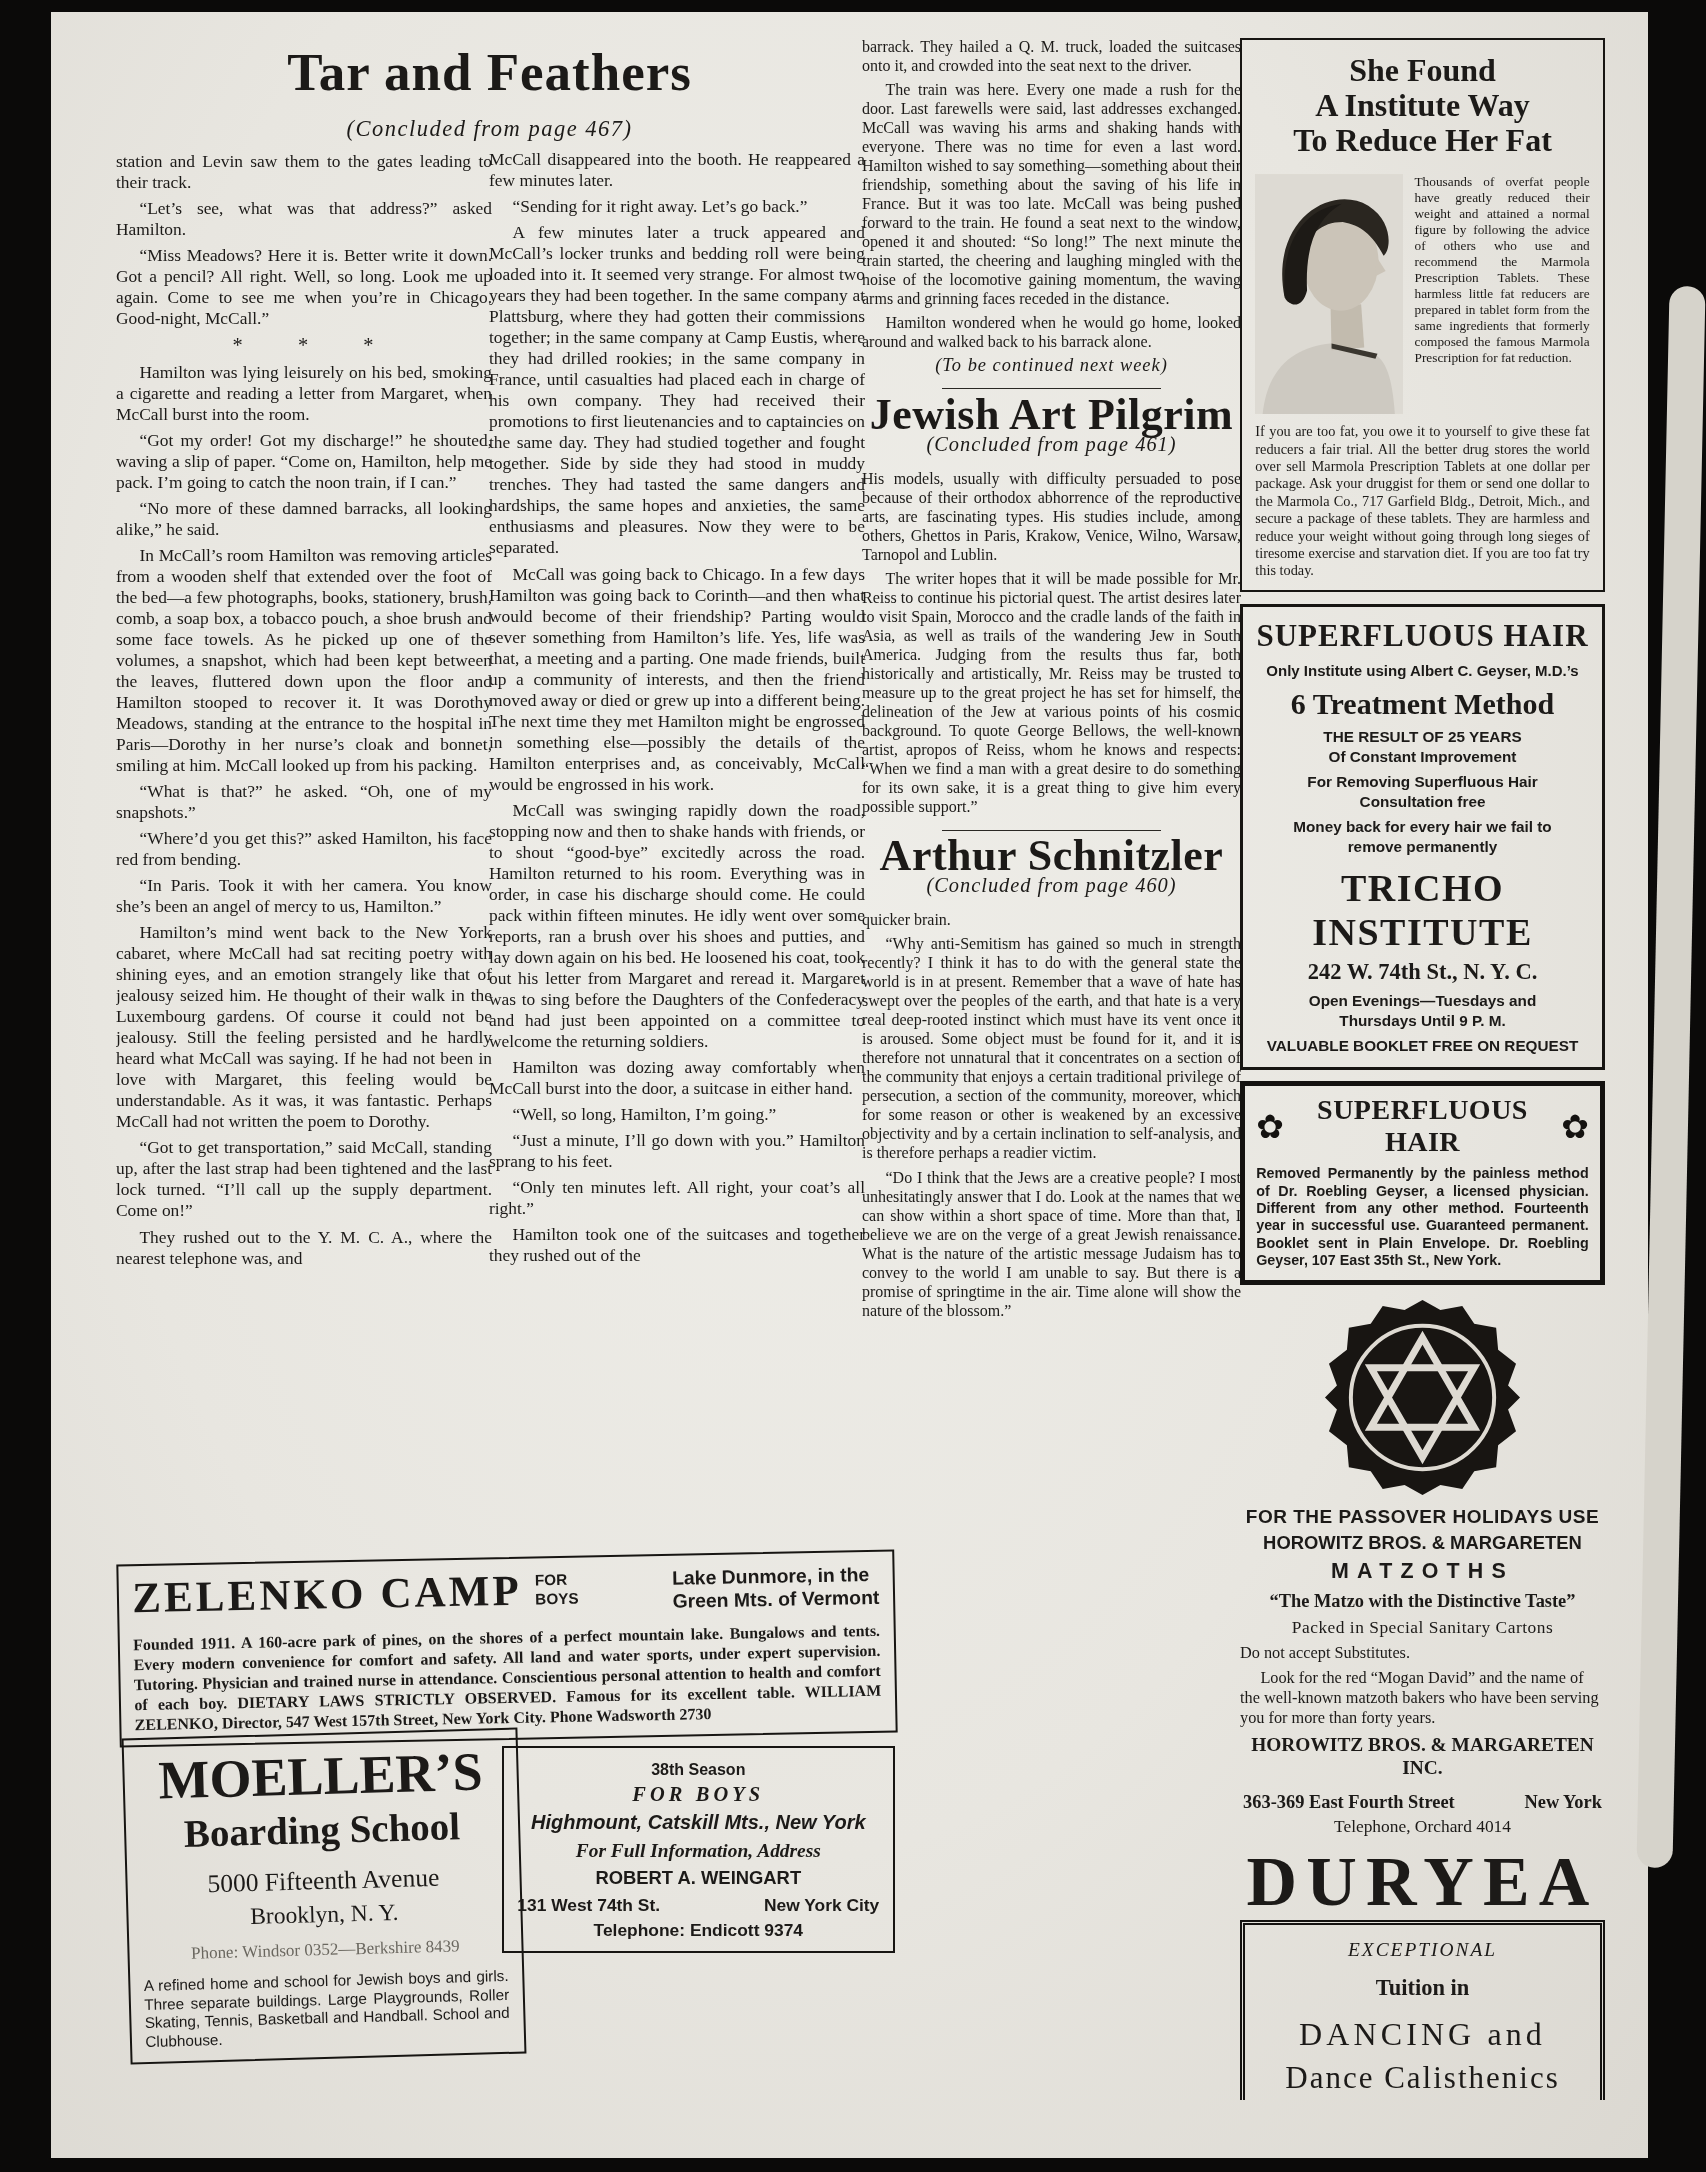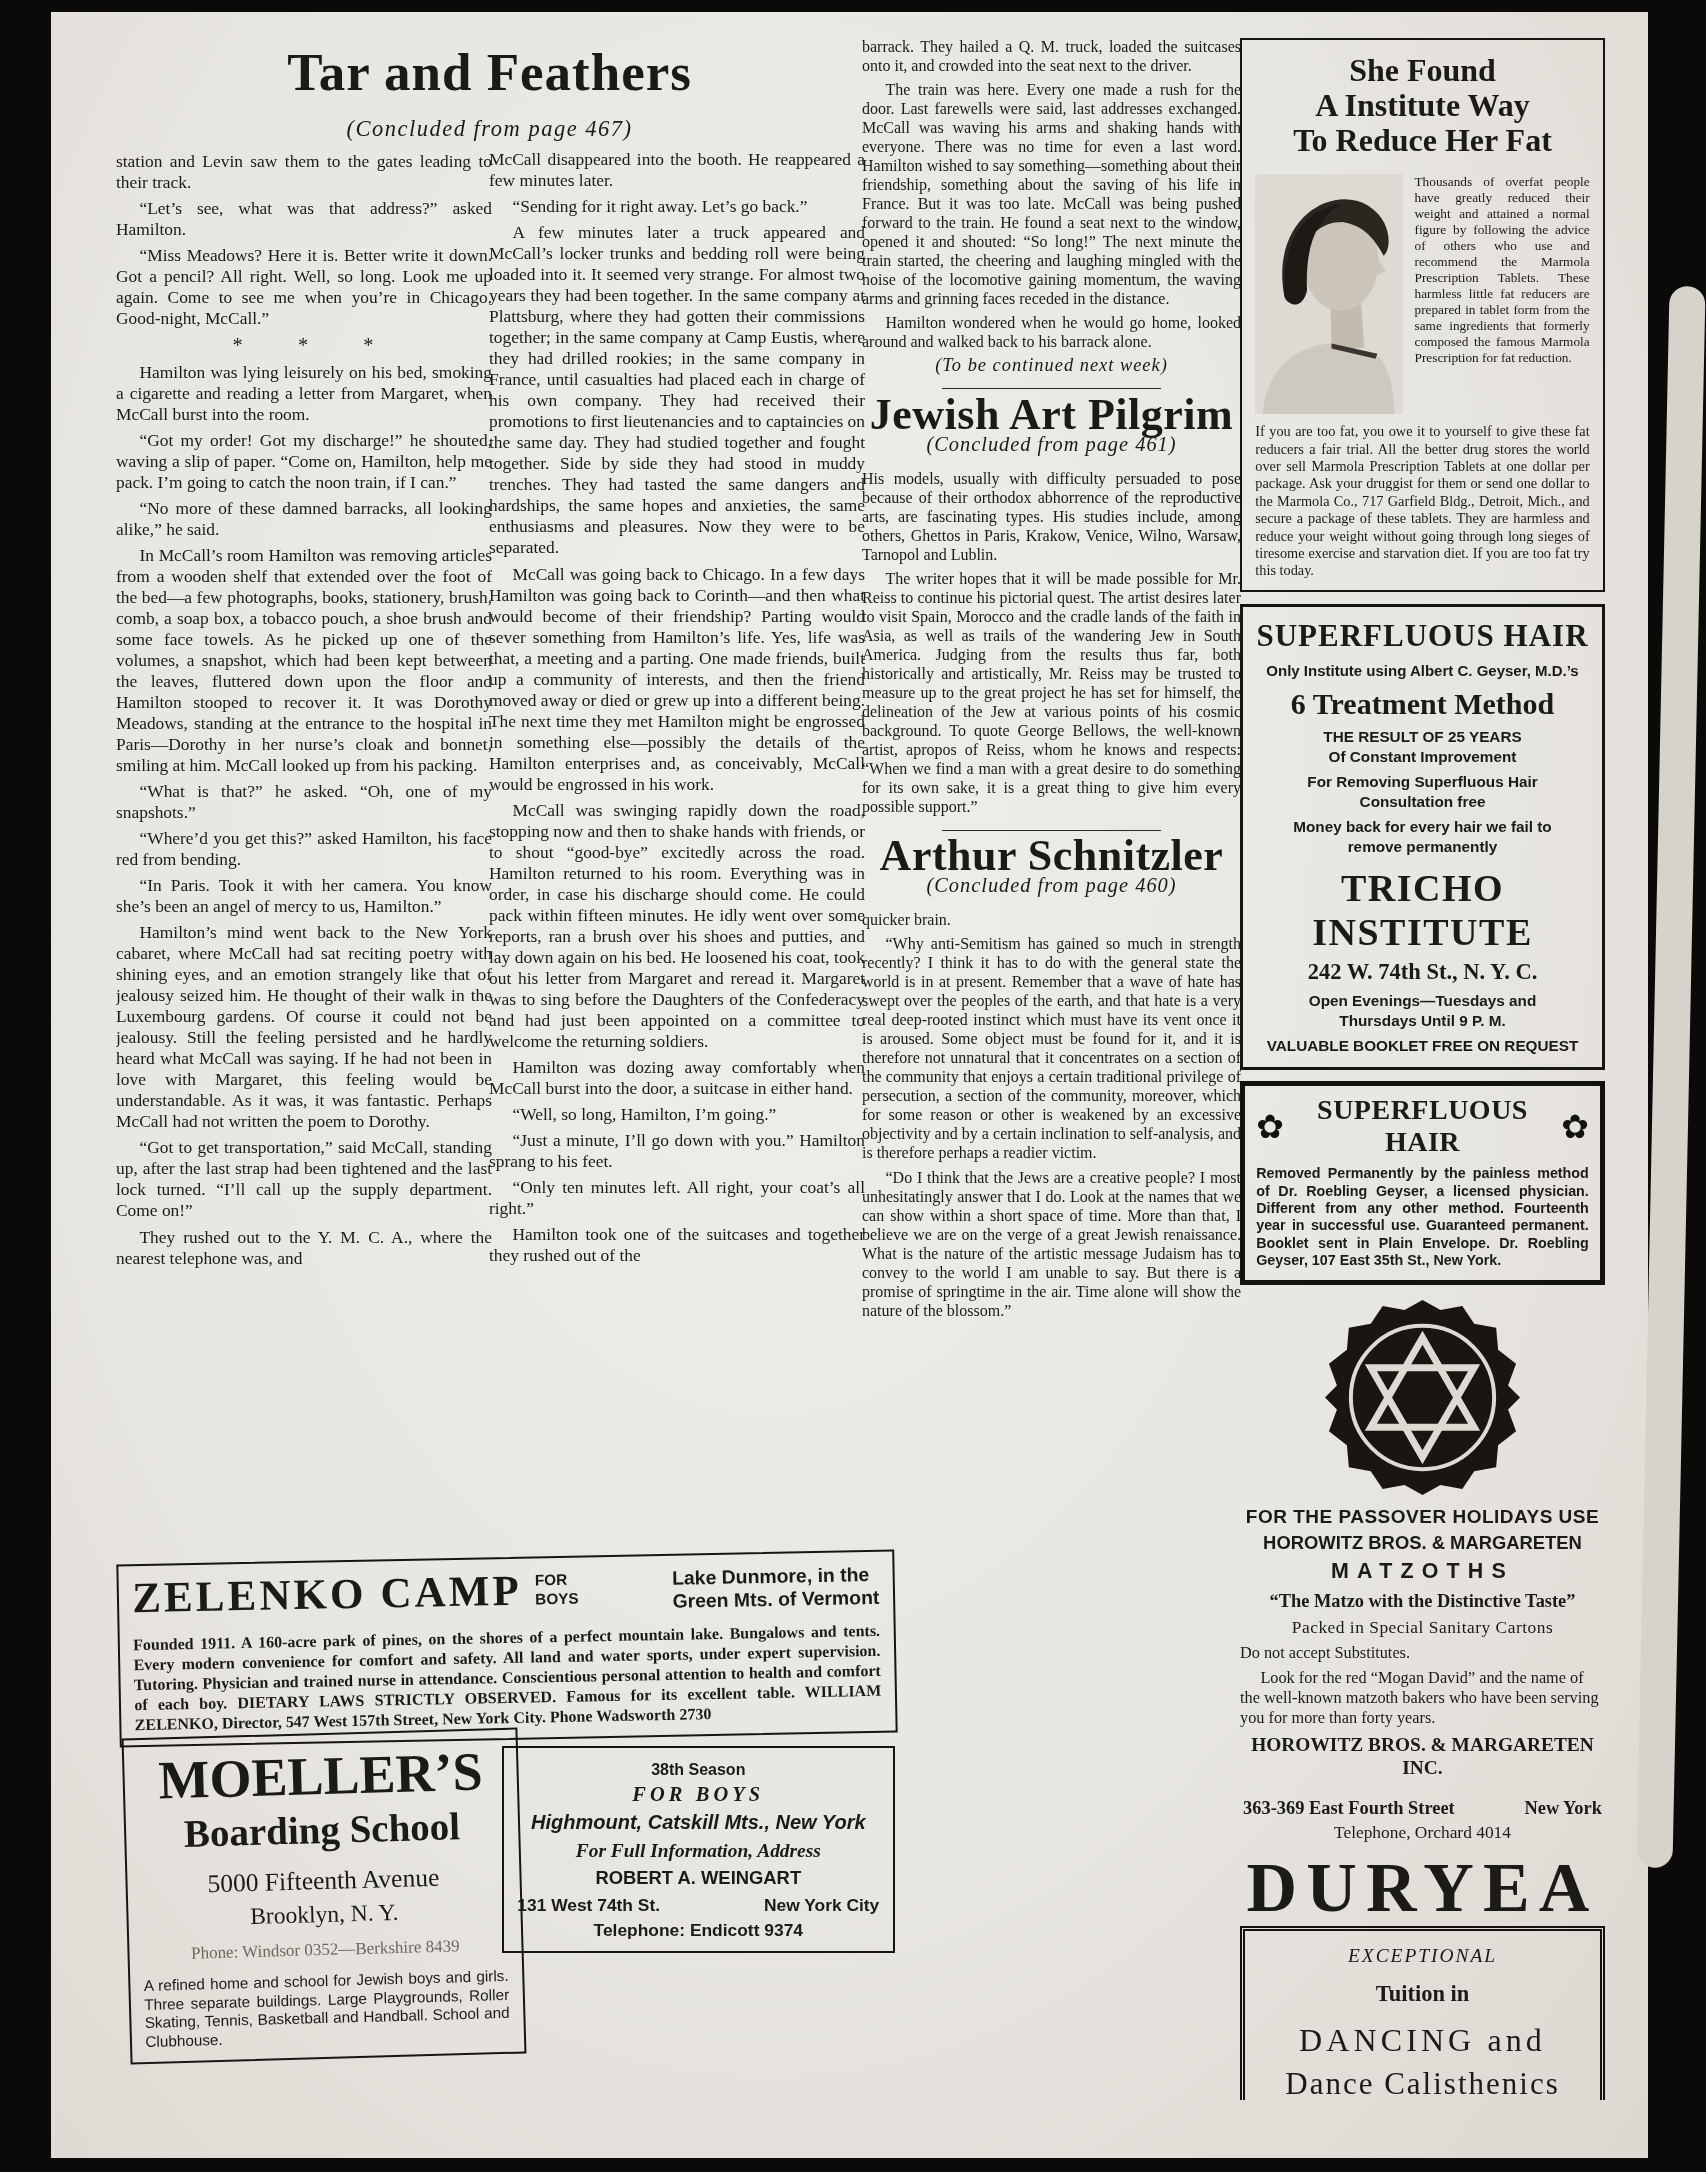--- a/index.html
+++ b/index.html
@@ -60,21 +60,21 @@
   .horowitz { margin-top:13.3px; text-align:center; }
   .star-logo { width:199px; height:199px; margin:0 auto 9.2px; display:block; }
   .hor-line1 { font-size:19px; font-weight:bold; letter-spacing:0.5px; }
   .hor-line2 { font-size:18.4px; font-weight:bold; margin-top:4.1px; }
   .hor-matzoths { font-size:21.4px; font-weight:bold; letter-spacing:8.2px; margin-top:5.1px; }
   .hor-tagline { font-size:18.4px; font-weight:bold; margin-top:6.1px; }
   .hor-packed { font-size:17.4px; margin-top:5.1px; letter-spacing:0.5px; }
   .hor-body { font-size:16.3px; line-height:20px; text-align:justify; margin-top:5.1px; }
   .hor-body.indent { text-indent:20.4px; text-align:left; }
   .hor-co { font-size:19.4px; font-weight:bold; margin-top:6.1px; }
-  .hor-addr-row { display:flex; justify-content:space-between; font-size:18.4px; font-weight:bold; margin-top:19px; padding:0 3.1px; }
+  .hor-addr-row { display:flex; justify-content:space-between; font-size:18.4px; font-weight:bold; margin-top:13px; padding:0 3.1px; }
   .hor-phone { font-size:17.4px; margin-top:3.1px; }
   
   .duryea { margin-top:10.2px; }
   .duryea-name { font-size:70px; letter-spacing:9.2px; text-align:center; line-height:1; margin:0 0 3.1px; }
   .duryea-box { border:5.1px double #141210; padding:13.3px 12.3px 11.2px; text-align:center; }
   .duryea-exc { font-style:italic; font-size:19.4px; letter-spacing:2px; }
   .duryea-tuition { font-size:22.5px; font-weight:bold; margin-top:14.3px; }
   .duryea-dancing { font-size:32px; letter-spacing:4.1px; margin-top:15.3px; }
   .duryea-cal { font-size:31px; letter-spacing:2px; margin-top:7.1px; }
   .duryea-classes { font-size:19px; margin-top:15.3px; line-height:1.35; }

